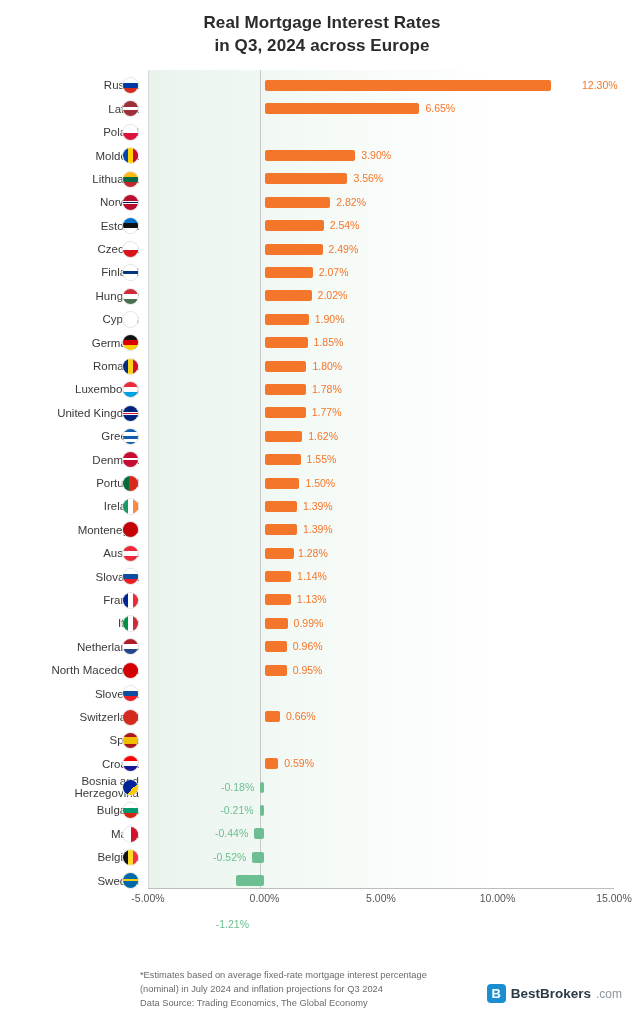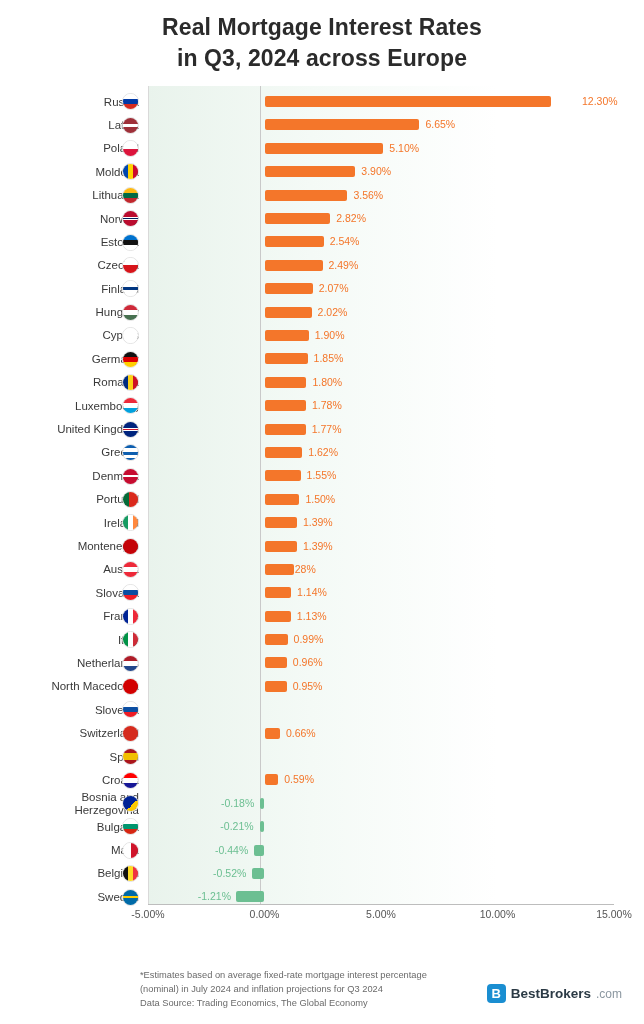--- a/index.html
+++ b/index.html
@@ -19,21 +19,21 @@
     width: 644px;
     height: 1024px;
     box-sizing: border-box;
   }
   
   .title-block {
     text-align: center;
     padding-top: 12px;
   }
   .title-line {
-    font-size: 23px;
+    font-size: 17px;
     font-weight: bold;
     color: #2b2b2b;
     line-height: 1.35;
     letter-spacing: 0.1px;
   }
   
   .chart-wrap {
     position: relative;
     margin-top: 12px;
     width: 644px;
@@ -235,24 +235,20 @@
           <div class="bar-area">
             <div class="bar pos" style="left: 116.5px; width: 154.945px;"></div>
             <div class="bar-value pos" style="left: 277.445px;">6.65%</div>
           </div>
         </div>
         <div class="row">
           <div class="country-label">Poland</div>
           <div class="flag">
             <span style="background: linear-gradient(rgb(255, 255, 255) 0px, rgb(255, 255, 255) 50%, rgb(220, 20, 60) 50%, rgb(220, 20, 60) 100%);"></span>
           </div>
-          <div class="bar-area">
-            <div class="bar pos" style="left: 116.5px; width: 118.83px;"></div>
-            <div class="bar-value pos" style="left: 241.33px;">5.10%</div>
-          </div>
         </div>
         <div class="row">
           <div class="country-label">Moldova</div>
           <div class="flag">
             <span style="background: linear-gradient(to right, rgb(0, 70, 174) 0px, rgb(0, 70, 174) 33%, rgb(255, 210, 0) 33%, rgb(255, 210, 0) 66%, rgb(204, 9, 47) 66%, rgb(204, 9, 47) 100%);"></span>
           </div>
           <div class="bar-area">
             <div class="bar pos" style="left: 116.5px; width: 90.87px;"></div>
             <div class="bar-value pos" style="left: 213.37px;">3.90%</div>
           </div>
@@ -417,21 +413,21 @@
             <div class="bar-value pos" style="left: 154.887px;">1.39%</div>
           </div>
         </div>
         <div class="row">
           <div class="country-label">Austria</div>
           <div class="flag">
             <span style="background: linear-gradient(rgb(237, 41, 57) 0px, rgb(237, 41, 57) 33%, rgb(255, 255, 255) 33%, rgb(255, 255, 255) 66%, rgb(237, 41, 57) 66%, rgb(237, 41, 57) 100%);"></span>
           </div>
           <div class="bar-area">
             <div class="bar pos" style="left: 116.5px; width: 29.824px;"></div>
-            <div class="bar-value pos" style="left: 138px;">1.28%</div>
+            <div class="bar-value pos" style="left: 150px;">1.28%</div>
           </div>
         </div>
         <div class="row">
           <div class="country-label">Slovakia</div>
           <div class="flag">
             <span style="background: linear-gradient(rgb(255, 255, 255) 0px, rgb(255, 255, 255) 33%, rgb(11, 78, 162) 33%, rgb(11, 78, 162) 66%, rgb(238, 28, 37) 66%, rgb(238, 28, 37) 100%);"></span>
           </div>
           <div class="bar-area">
             <div class="bar pos" style="left: 116.5px; width: 26.562px;"></div>
             <div class="bar-value pos" style="left: 149.062px;">1.14%</div>
@@ -550,21 +546,21 @@
             <div class="bar-value neg" style="right: 367.616px;">-0.52%</div>
           </div>
         </div>
         <div class="row">
           <div class="country-label">Sweden</div>
           <div class="flag">
             <span style="background: linear-gradient(rgb(0, 106, 167) 0px, rgb(0, 106, 167) 38%, rgb(254, 204, 0) 38%, rgb(254, 204, 0) 56%, rgb(0, 106, 167) 56%, rgb(0, 106, 167) 100%);"></span>
           </div>
           <div class="bar-area">
             <div class="bar neg" style="left: 88.307px; width: 28.193px;"></div>
-            <div class="bar-value neg" style="right: 383px;">-1.21%</div>
+            <div class="bar-value neg" style="right: 365px; margin-top: 44px;">-1.21%</div>
           </div>
         </div>
       </div>
 
     <div class="xticks" id="xticks">
         <div class="xtick" style="left: 0px;">-5.00%</div>
         <div class="xtick" style="left: 116.5px;">0.00%</div>
         <div class="xtick" style="left: 233px;">5.00%</div>
         <div class="xtick" style="left: 349.5px;">10.00%</div>
         <div class="xtick" style="left: 466px;">15.00%</div>

